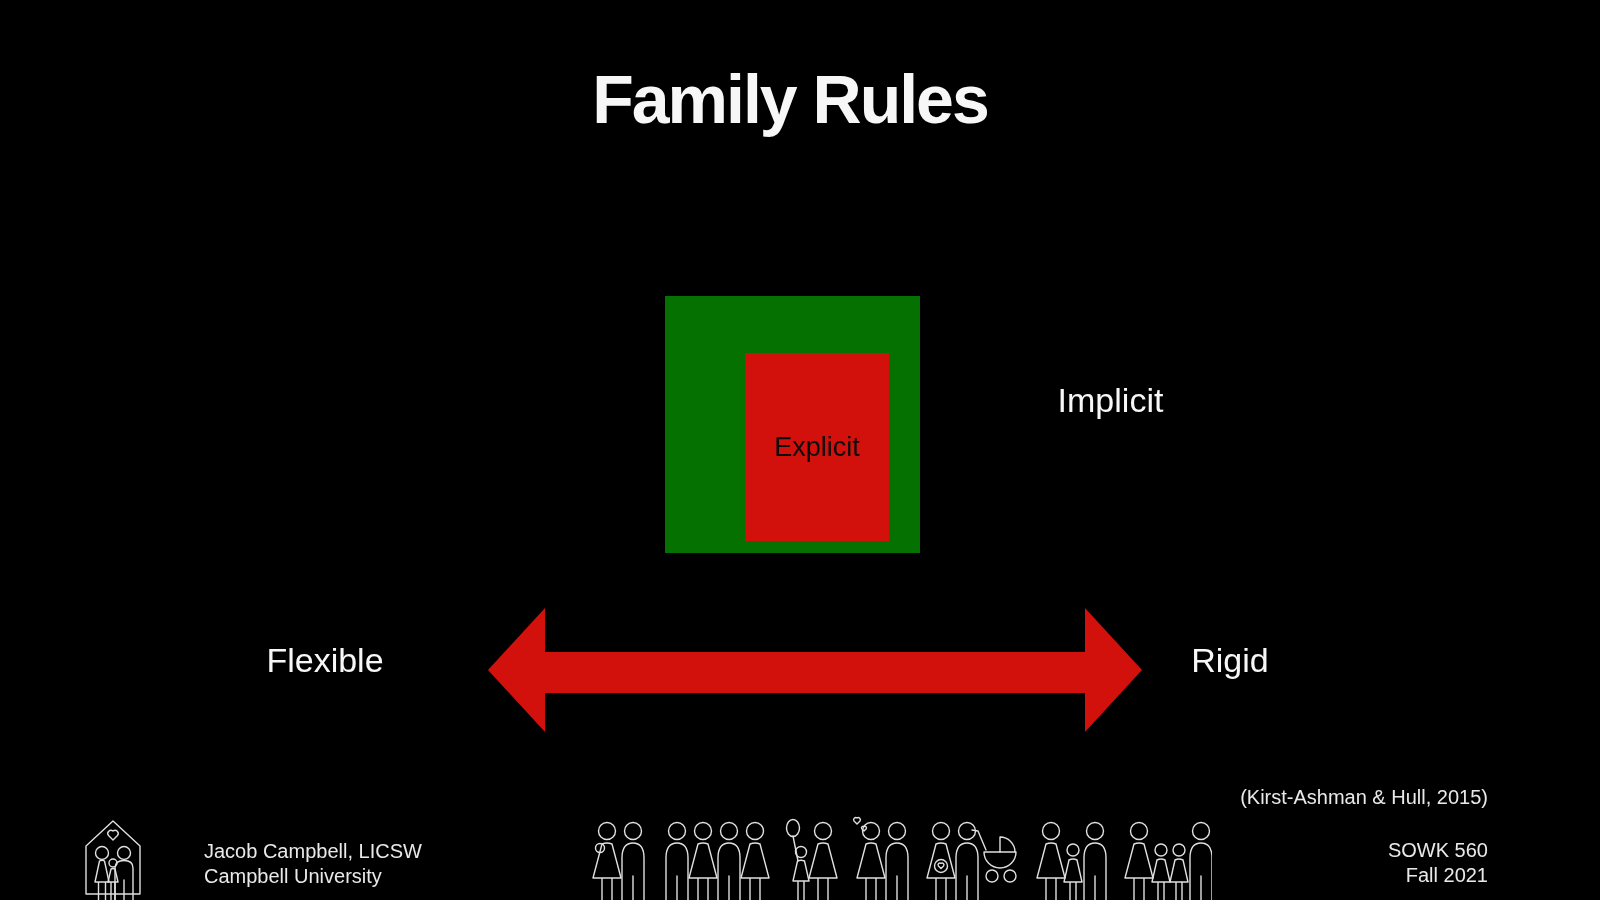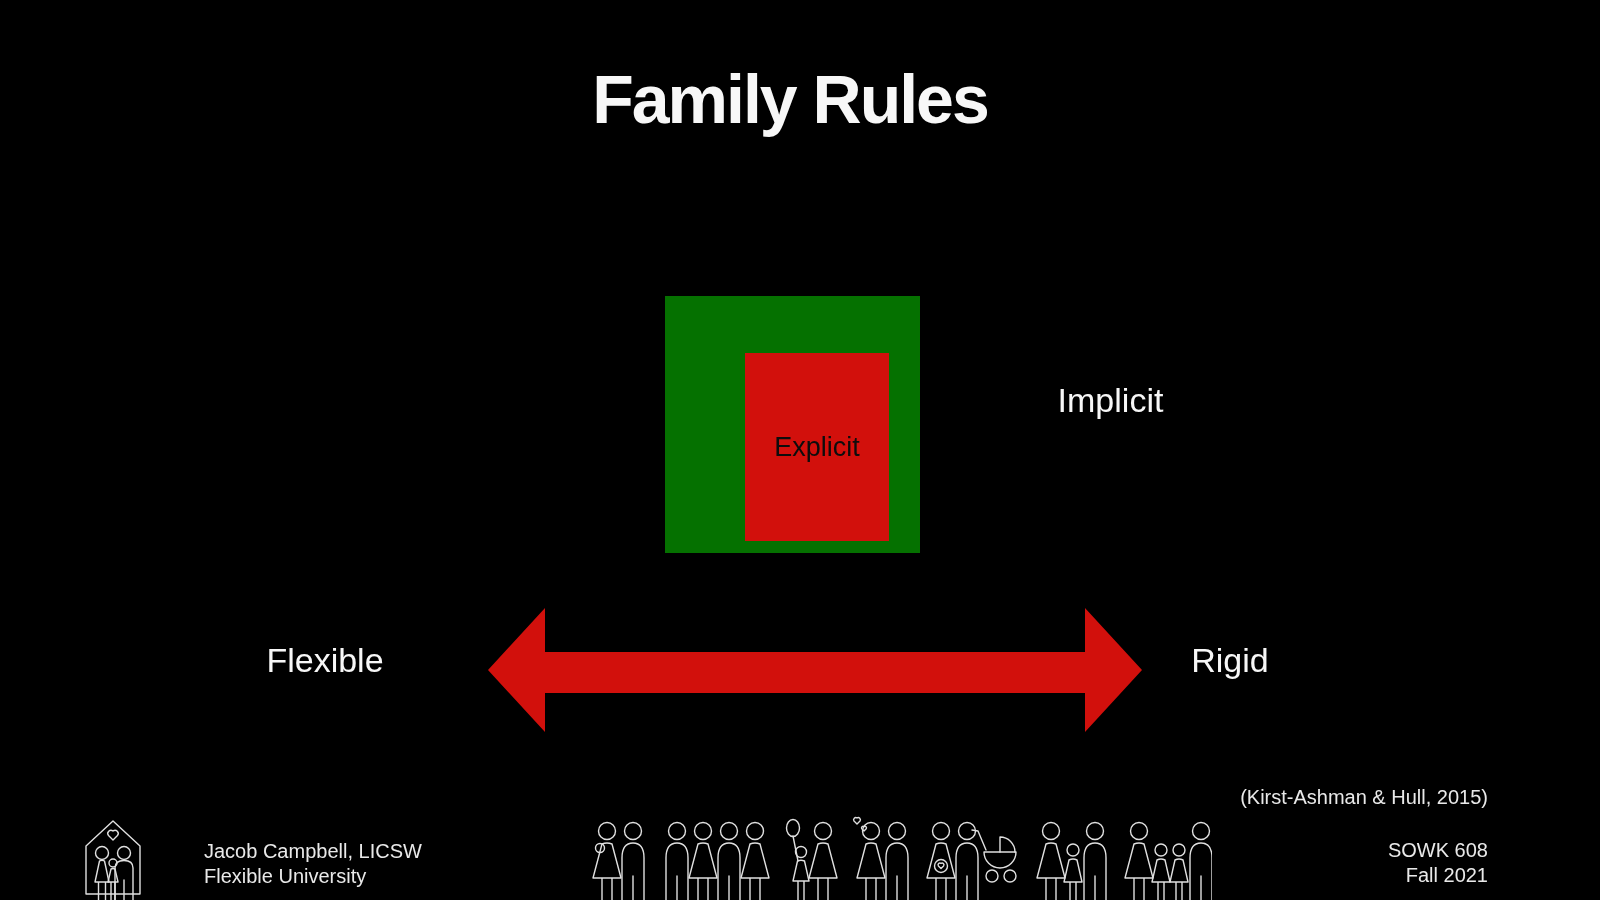--- a/index.html
+++ b/index.html
@@ -80,21 +80,21 @@
       <path d="M17.5 45 Q20 43.5 22.5 45 L27 66 L13 66 Z M16.5 66 V84 M23.5 66 V84"></path>
       <circle cx="42" cy="37" r="6.5"></circle>
       <path d="M33 84 V52 Q33 44.5 42 44.5 Q51 44.5 51 52 V84 M42 84 V64"></path>
       <circle cx="31" cy="47" r="4"></circle>
       <path d="M29 53 Q31 52 33 53 L36 66 L26 66 Z M29 66 V84 M33 66 V84"></path>
     </g>
   </svg>
 
   <div class="footer-left-text">
     <div>Jacob Campbell, LICSW</div>
-    <div>Flexible University</div>
+    <div>Campbell University</div>
   </div>
 
   <svg class="figures-svg" id="figures" width="620" height="86">
       <g class="outline">
         <circle cx="15" cy="17" r="8.5"></circle>
         <path d="M10 30 Q15 28 20 30 L29 64 H1 Z M10 64 V86 M20 64 V86"></path>
         <circle cx="8" cy="34" r="4.5"></circle>
       </g>
       <g class="outline">
         <circle cx="41" cy="17" r="8.5"></circle>
@@ -186,17 +186,17 @@
         <path d="M583 46 Q587 44 591 46 L596 68 H578 Z M584 68 V86 M590 68 V86"></path>
       </g>
       <g class="outline">
         <circle cx="609" cy="17" r="8.5"></circle>
         <path d="M598 86 V44 Q598 29 609 29 Q620 29 620 44 V86 M609 86 V62"></path>
       </g>
     </svg>
 
   <div class="footer-right">
     <div class="citation-line">(Kirst-Ashman &amp; Hull, 2015)</div>
-    <div>SOWK 608</div>
+    <div>SOWK 560</div>
     <div>Fall 2021</div>
   </div>
 
 </div>
 
 </body></html>

